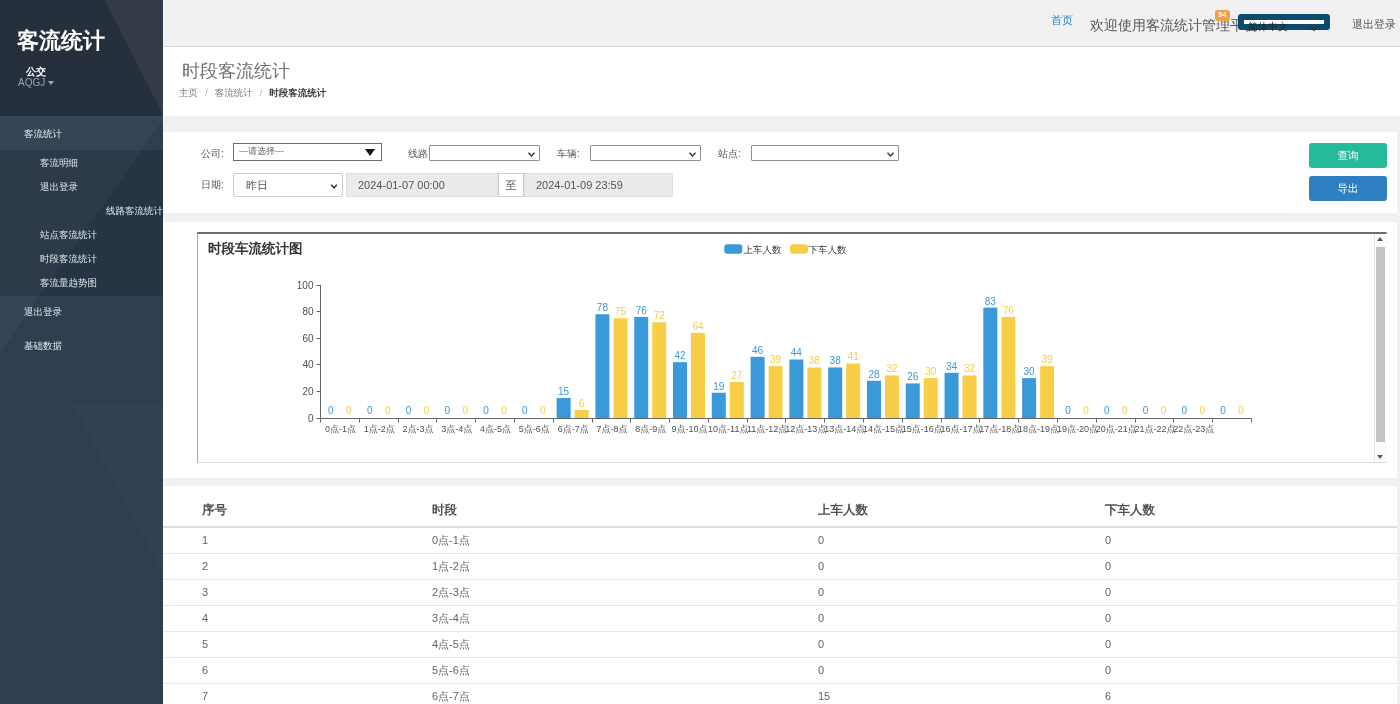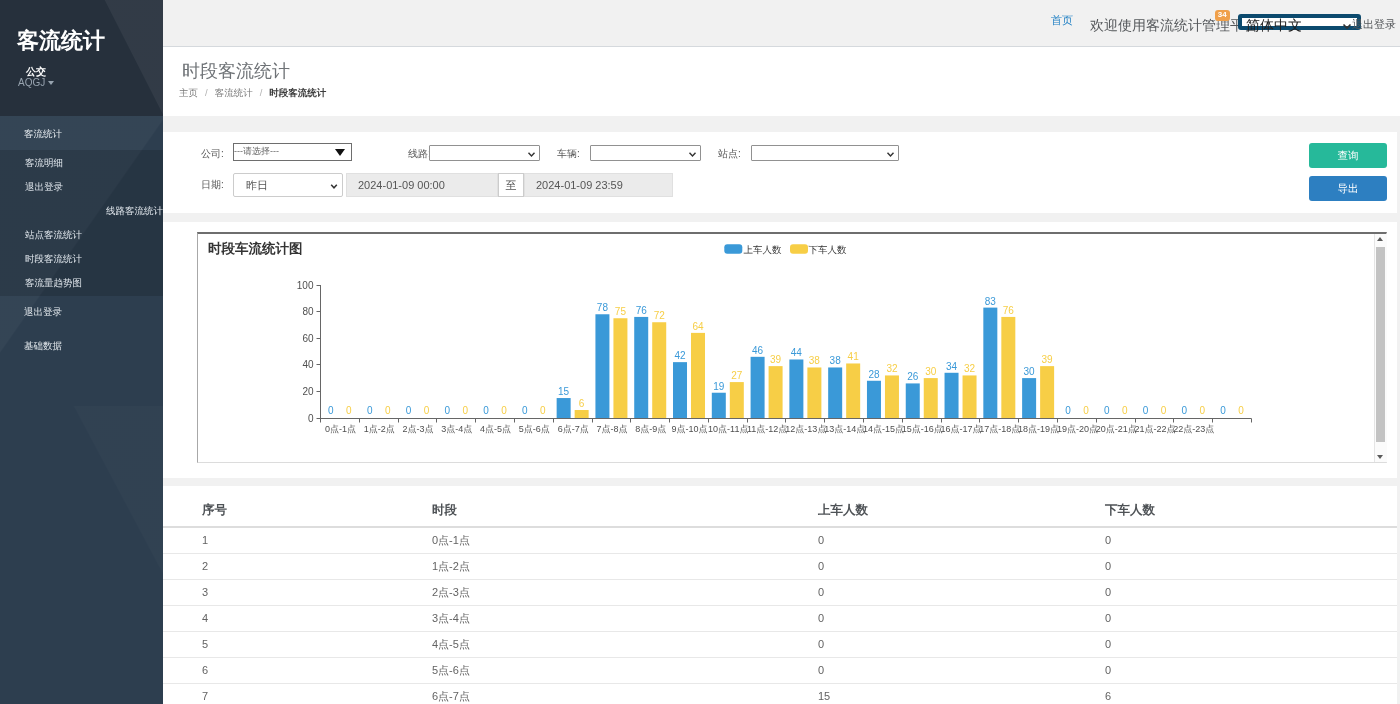--- a/index.html
+++ b/index.html
@@ -15,28 +15,28 @@
 #logoblock { position:absolute; left:0; top:0; width:163px; height:116px; background:#26303c; }
 #logoblock .poly { position:absolute; left:0; top:0; width:163px; height:116px; background:linear-gradient(243deg, rgba(255,255,255,0.055) 0%, rgba(255,255,255,0.055) 26%, rgba(255,255,255,0) 26.5%); }
 .logo-title { position:absolute; left:17px; top:26px; font-size:22px; font-weight:bold; color:#fff; letter-spacing:0px; }
 .logo-sub   { position:absolute; left:26px; top:65px; font-size:10px; font-weight:bold; color:#fff; }
 .logo-acc   { position:absolute; left:18px; top:76.5px; font-size:10px; color:#97a3af; }
 .logo-acc .caret { display:inline-block; width:0; height:0; border-left:3px solid transparent; border-right:3px solid transparent; border-top:4px solid #97a3af; margin-left:3px; vertical-align:middle; }
 
 .mi { position:absolute; left:0; width:163px; color:#e7ecf0; font-size:9.5px; line-height:13px; }
 .mi-top { padding-left:24px; }
 #submenu { position:absolute; left:0; top:150px; width:163px; height:146px; background:rgba(0,0,0,0.14); }
-.mi-sub { padding-left:25px; color:#e2e8ee; }
+.mi-sub { padding-left:40px; color:#e2e8ee; }
 
 
 #topbar { position:absolute; left:163px; top:0; width:1237px; height:47px; background:#f1f1f1; border-bottom:1px solid #d5d9dd; }
 #home-link { position:absolute; left:1051px; top:13px; font-size:11px; color:#2180c4; }
 #welcome { position:absolute; left:1090px; top:17px; font-size:14px; color:#54575a; }
 #badge { position:absolute; left:1215px; top:10px; width:14.5px; height:10.5px; background:#f0a04a; border-radius:3px; color:#fff; font-size:8px; font-weight:bold; text-align:center; line-height:10.5px; }
-#langsel { position:absolute; left:1238px; top:14px; width:123px; height:16px; background:#fff; border:4px solid #0c4a6e; border-radius:3px; font-size:14px; color:#222; line-height:14px; padding-left:4px; }
+#langsel { position:absolute; left:1238px; top:14px; width:92px; height:16px; background:#fff; border:6px solid #0c4a6e; border-radius:3px; font-size:10px; color:#222; line-height:14px; padding-left:4px; }
 #langsel svg { position:absolute; right:5px; top:4px; }
 #logout { position:absolute; left:1352px; top:17px; font-size:11px; color:#54575a; white-space:nowrap; }
 
 
 #main { position:absolute; left:163px; top:48px; width:1237px; height:656px; background:#fff; }
 
 #page-title { position:absolute; left:19px; top:11px; font-size:18px; color:#6e7276; }
 #crumbs { position:absolute; left:16px; top:39px; font-size:9.5px; color:#7a7a7a; }
 #crumbs b { color:#3c3c3c; }
 #crumbs .sep { color:#b0b0b0; margin:0 7px; }
@@ -112,21 +112,21 @@
 <div id="main">
   <div id="page-title">时段客流统计</div>
   <div id="crumbs">主页<span class="sep">/</span>客流统计<span class="sep">/</span><b>时段客流统计</b></div>
 
   <div class="gap" style="top:67.5px; height:16px;"></div>
   <div class="gap" style="top:164.5px; height:9.5px;"></div>
   <div class="gap" style="top:430px; height:8px;"></div>
   <div id="rightstrip"></div>
 
   <div class="flabel" style="left:38px; top:99px;">公司:</div>
-  <div class="sel1" style="left:70px; top:95px; width:119px; height:17.5px; line-height:15.5px; ">---请选择---
+  <div class="sel1" style="left:70px; top:95px; width:149px; height:17.5px; line-height:15.5px; padding-left:5px;">---请选择---
     <div class="tri" style="right:6px; top:4.5px;"></div>
   </div>
   <div class="flabel" style="left:245px; top:99px;">线路:</div>
   <div class="selsm" style="left:266px; top:97px; width:111px;">
     <svg width="9" height="7" viewBox="0 0 9 7">
         <path d="M1.5 1.8 L4.5 5 L7.5 1.8" fill="none" stroke="#333" stroke-width="1.4"></path>
       </svg>
   </div>
   <div class="flabel" style="left:394px; top:99px;">车辆:</div>
   <div class="selsm" style="left:427px; top:97px; width:111px;">
@@ -140,21 +140,21 @@
         <path d="M1.5 1.8 L4.5 5 L7.5 1.8" fill="none" stroke="#333" stroke-width="1.4"></path>
       </svg>
   </div>
 
   <div class="flabel" style="left:38px; top:130px;">日期:</div>
   <div class="dsel" style="left:70px; top:125px; width:110px;">昨日
     <svg width="8" height="7" viewBox="0 0 8 7">
         <path d="M1.2 1.8 L4 4.8 L6.8 1.8" fill="none" stroke="#333" stroke-width="1.5"></path>
       </svg>
   </div>
-  <div class="dinput" style="left:183px; top:125px; width:152px;">2024-01-09 00:00</div>
+  <div class="dinput" style="left:183px; top:125px; width:152px;">2024-01-07 00:00</div>
   <div id="zhi" style="left:335px; top:125px;">至</div>
   <div class="dinput" style="left:361px; top:125px; width:149px;">2024-01-09 23:59</div>
 
   <div class="btn" id="btn-q">查询</div>
   <div class="btn" id="btn-e">导出</div>
 
   <div id="chartbox"></div>
   <div id="chart-title">时段车流统计图</div>
 
   <svg id="chartsvg" style="position:absolute; left:34px; top:187px;" width="1173" height="222" viewBox="0 0 1173 222">

